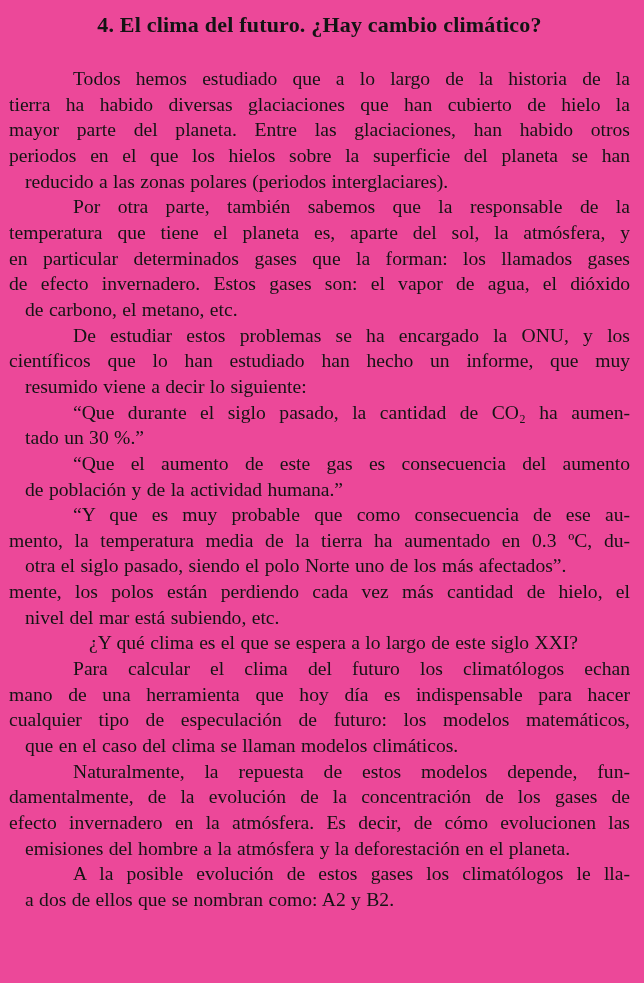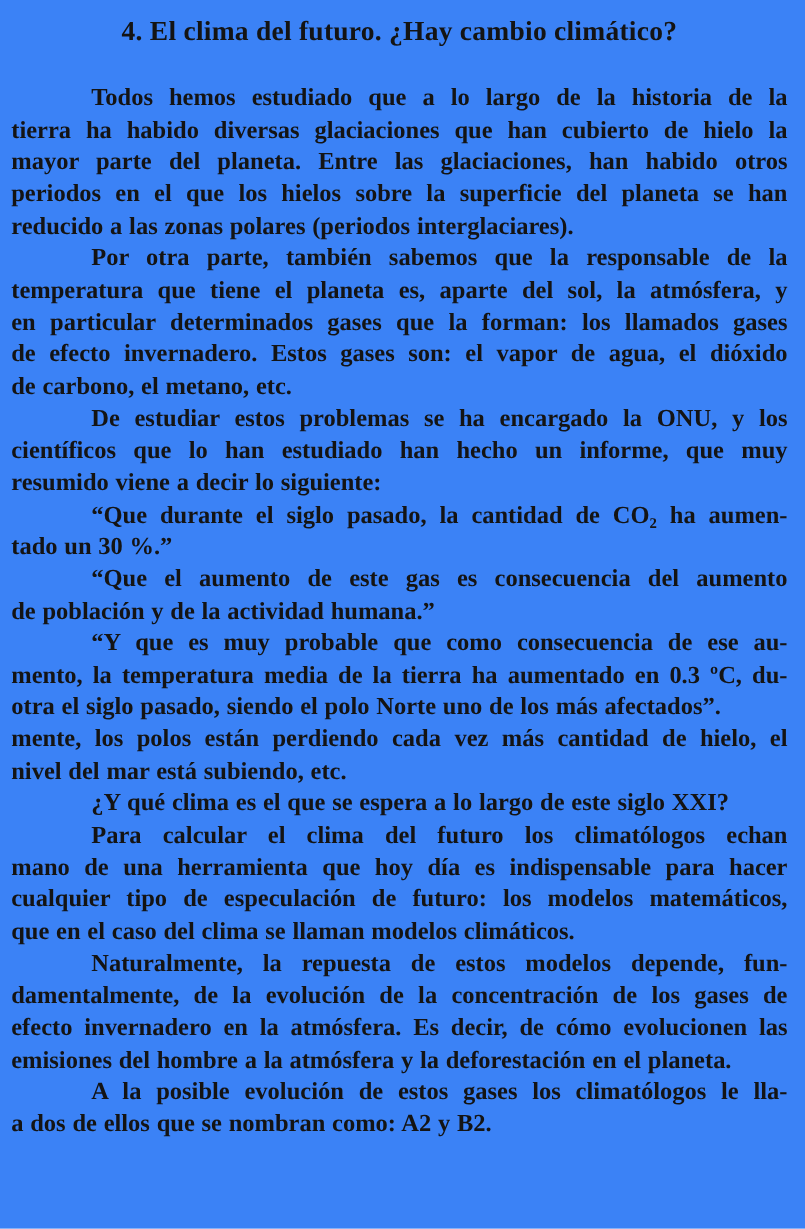--- a/index.html
+++ b/index.html
@@ -5,52 +5,52 @@
   html, body {
     margin: 0;
     padding: 0;
     background: #fcfcfb;
   }
   .doc {
     position: relative;
     width: 644px;
     height: 983px;
     box-sizing: border-box;
-    background: #3b82f6;
+    background: #ec4899;
     padding: 8px 14px 0 9px;
     font-family: "Liberation Serif", "DejaVu Serif", serif;
     color: #141414;
     overflow: hidden;
   }
   .title {
     margin: 4px 0 0 0;
     font-size: 22px;
     font-weight: 700;
     text-align: center;
     letter-spacing: 0.2px;
   }
   .body-text {
     margin-top: 28px;
   }
   .para {
     margin: 0;
-    font-weight: bold;
   }
   .line {
     font-size: 19.6px;
     line-height: 25.65px;
     text-align: justify;
     text-align-last: justify;
     word-spacing: 0.5px;
   }
   .line.first {
     text-indent: 64px;
   }
   .line.last {
     text-align-last: left;
+    margin-left: 16px;
   }
 </style>
 </head>
 <body>
 
 <div class="doc">
   <h1 class="title">4. El clima del futuro. ¿Hay cambio climático?</h1>
   <div class="body-text">
 
     <div class="para">

